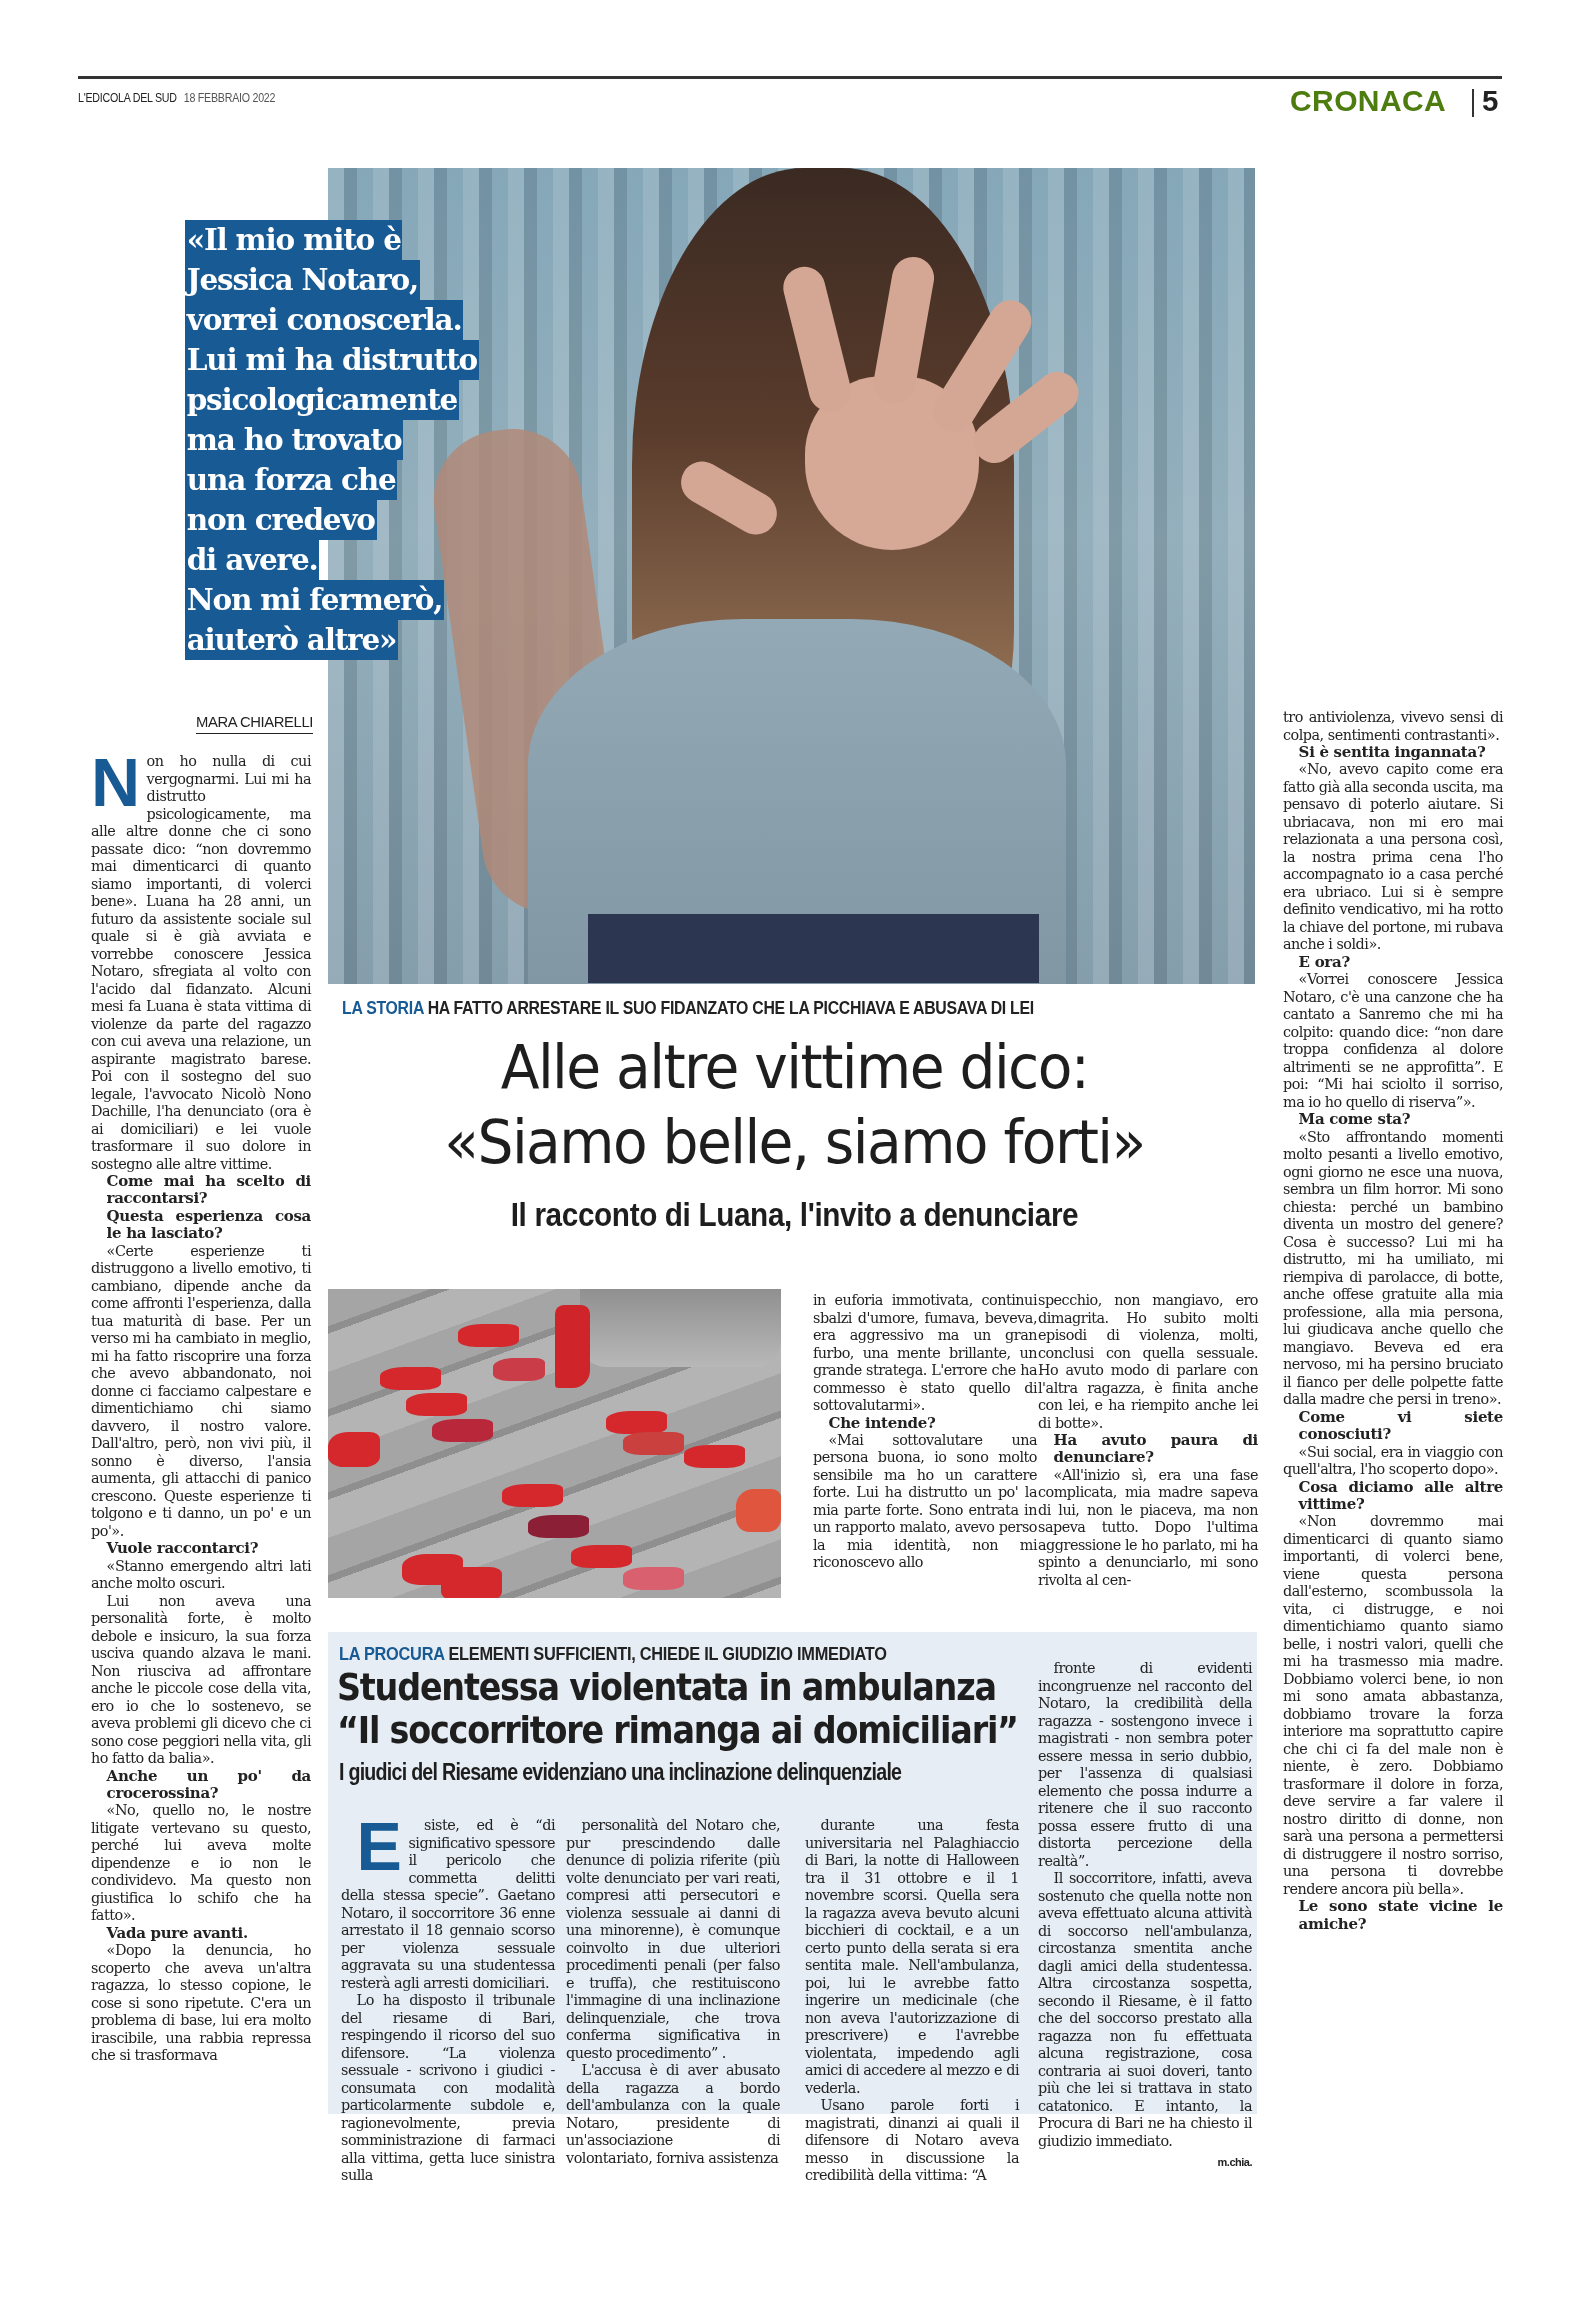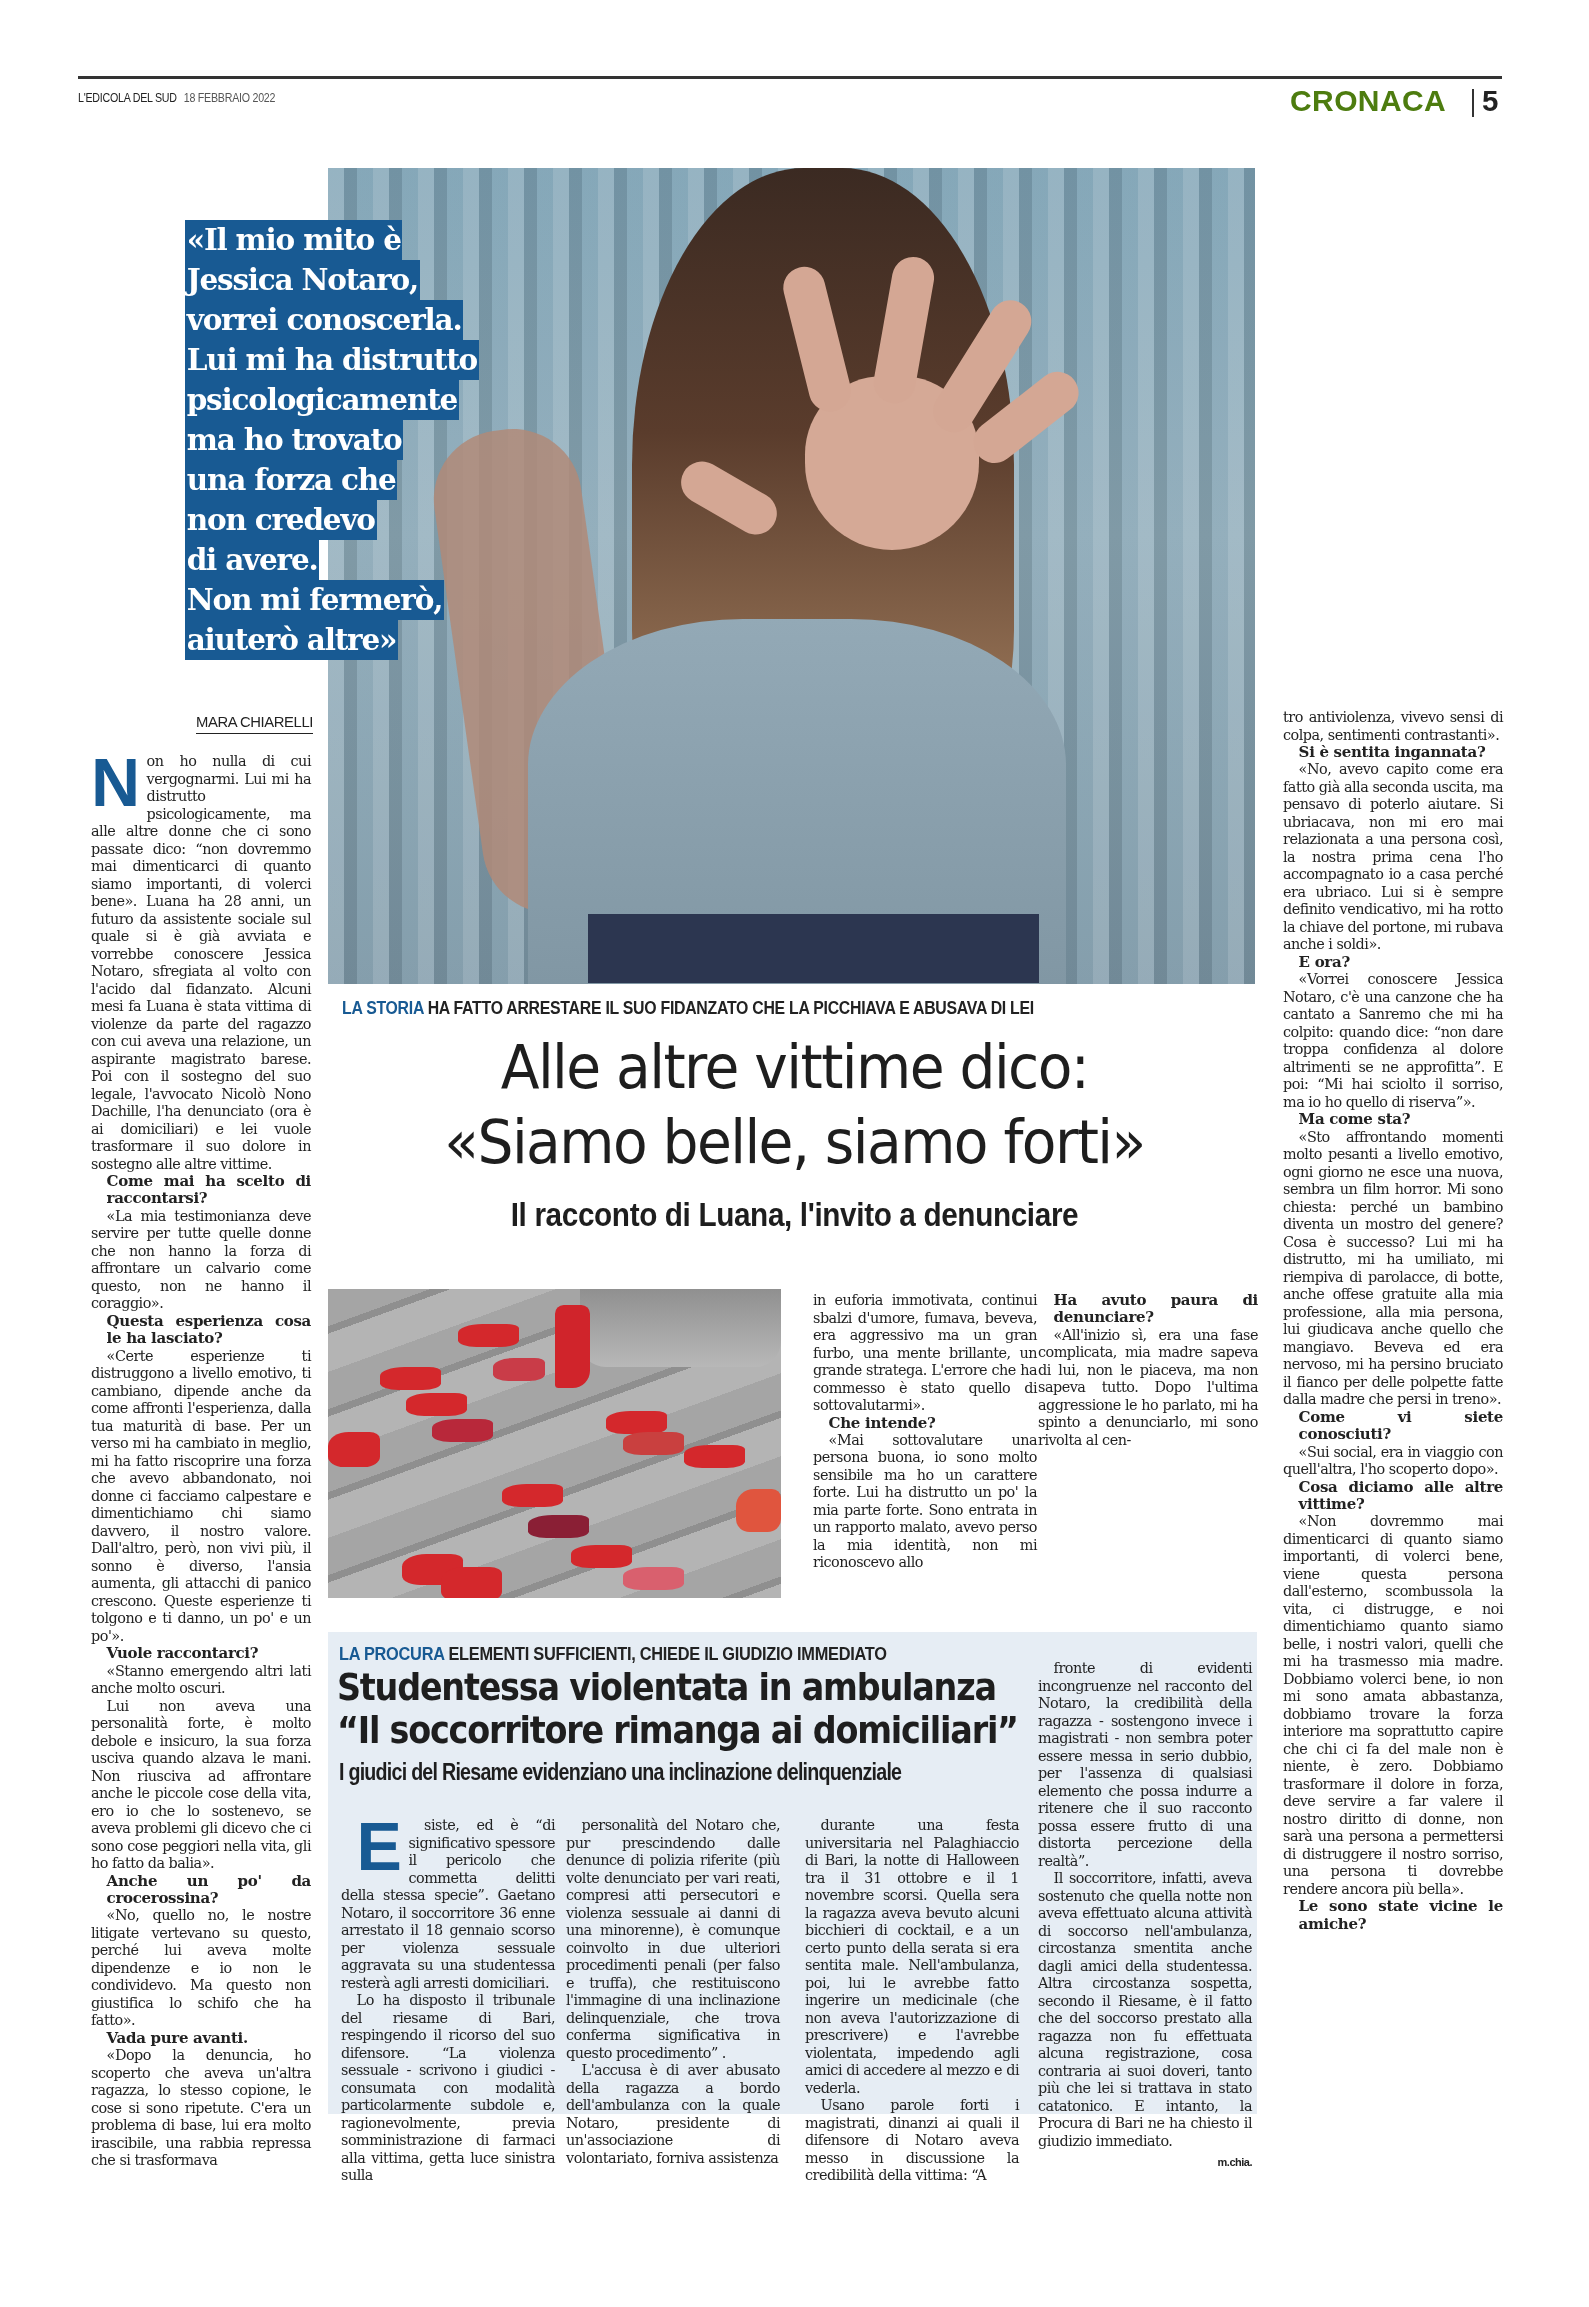--- a/index.html
+++ b/index.html
@@ -107,21 +107,20 @@
 </div>
 
 <div class="byline">MARA CHIARELLI</div>
 
 <div class="col" style="left:91px; top:753px; width:220px;">
   <p class="noind">
     <span class="dropcap">N</span>
     <span>on ho nulla di cui vergognarmi. Lui mi ha distrutto psicologicamente, ma alle altre donne che ci sono passate dico: “non dovremmo mai dimenticarci di quanto siamo importanti, di volerci bene». Luana ha 28 anni, un futuro da assistente sociale sul quale si è già avviata e vorrebbe conoscere Jessica Notaro, sfregiata al volto con l'acido dal fidanzato. Alcuni mesi fa Luana è stata vittima di violenze da parte del ragazzo con cui aveva una relazione, un aspirante magistrato barese. Poi con il sostegno del suo legale, l'avvocato Nicolò Nono Dachille, l'ha denunciato (ora è ai domiciliari) e lei vuole trasformare il suo dolore in sostegno alle altre vittime.</span>
   </p>
   <h4>Come mai ha scelto di raccontarsi?</h4>
-  <p>«La mia testimonianza deve servire per tutte quelle donne che non hanno la forza di affrontare un calvario come questo, non ne hanno il coraggio».</p>
   <h4>Questa esperienza cosa le ha lasciato?</h4>
   <p>«Certe esperienze ti distruggono a livello emotivo, ti cambiano, dipende anche da come affronti l'esperienza, dalla tua maturità di base. Per un verso mi ha cambiato in meglio, mi ha fatto riscoprire una forza che avevo abbandonato, noi donne ci facciamo calpestare e dimentichiamo chi siamo davvero, il nostro valore. Dall'altro, però, non vivi più, il sonno è diverso, l'ansia aumenta, gli attacchi di panico crescono. Queste esperienze ti tolgono e ti danno, un po' e un po'».</p>
   <h4>Vuole raccontarci?</h4>
   <p>«Stanno emergendo altri lati anche molto oscuri.</p>
   <p>Lui non aveva una personalità forte, è molto debole e insicuro, la sua forza usciva quando alzava le mani. Non riusciva ad affrontare anche le piccole cose della vita, ero io che lo sostenevo, se aveva problemi gli dicevo che ci sono cose peggiori nella vita, gli ho fatto da balia».</p>
   <h4>Anche un po' da crocerossina?</h4>
   <p>«No, quello no, le nostre litigate vertevano su questo, perché lui aveva molte dipendenze e io non le condividevo. Ma questo non giustifica lo schifo che ha fatto».</p>
   <h4>Vada pure avanti.</h4>
   <p>«Dopo la denuncia, ho scoperto che aveva un'altra ragazza, lo stesso copione, le cose si sono ripetute. C'era un problema di base, lui era molto irascibile, una rabbia repressa che si trasformava</p>
 </div>
@@ -157,20 +156,21 @@
   <div class="shoe" style="left:408px;top:200px;width:45px;height:43px;background:#e0553e;"></div>
 </div>
 
 <div class="col" style="left:803px; top:1292px; width:224px;margin-left:10px;">
   <p class="noind">in euforia immotivata, continui sbalzi d'umore, fumava, beveva, era aggressivo ma un gran furbo, una mente brillante, un grande stratega. L'errore che ha commesso è stato quello di sottovalutarmi».</p>
   <h4>Che intende?</h4>
   <p>«Mai sottovalutare una persona buona, io sono molto sensibile ma ho un carattere forte. Lui ha distrutto un po' la mia parte forte. Sono entrata in un rapporto malato, avevo perso la mia identità, non mi riconoscevo allo</p>
 </div>
 
 <div class="col" style="left:1038px; top:1292px; width:220px;">
+  <p class="noind">specchio, non mangiavo, ero dimagrita. Ho subito molti episodi di violenza, molti, conclusi con quella sessuale. Ho avuto modo di parlare con l'altra ragazza, è finita anche con lei, e ha riempito anche lei di botte».</p>
   <h4>Ha avuto paura di denunciare?</h4>
   <p>«All'inizio sì, era una fase complicata, mia madre sapeva di lui, non le piaceva, ma non sapeva tutto. Dopo l'ultima aggressione le ho parlato, mi ha spinto a denunciarlo, mi sono rivolta al cen-</p>
 </div>
 
 <div class="col" style="left:1283px; top:709px; width:220px;">
   <p class="noind">tro antiviolenza, vivevo sensi di colpa, sentimenti contrastanti».</p>
   <h4>Si è sentita ingannata?</h4>
   <p>«No, avevo capito come era fatto già alla seconda uscita, ma pensavo di poterlo aiutare. Si ubriacava, non mi ero mai relazionata a una persona così, la nostra prima cena l'ho accompagnato io a casa perché era ubriaco. Lui si è sempre definito vendicativo, mi ha rotto la chiave del portone, mi rubava anche i soldi».</p>
   <h4>E ora?</h4>
   <p>«Vorrei conoscere Jessica Notaro, c'è una canzone che ha cantato a Sanremo che mi ha colpito: quando dice: “non dare troppa confidenza al dolore altrimenti se ne approfitta”. E poi: “Mi hai sciolto il sorriso, ma io ho quello di riserva”».</p>

